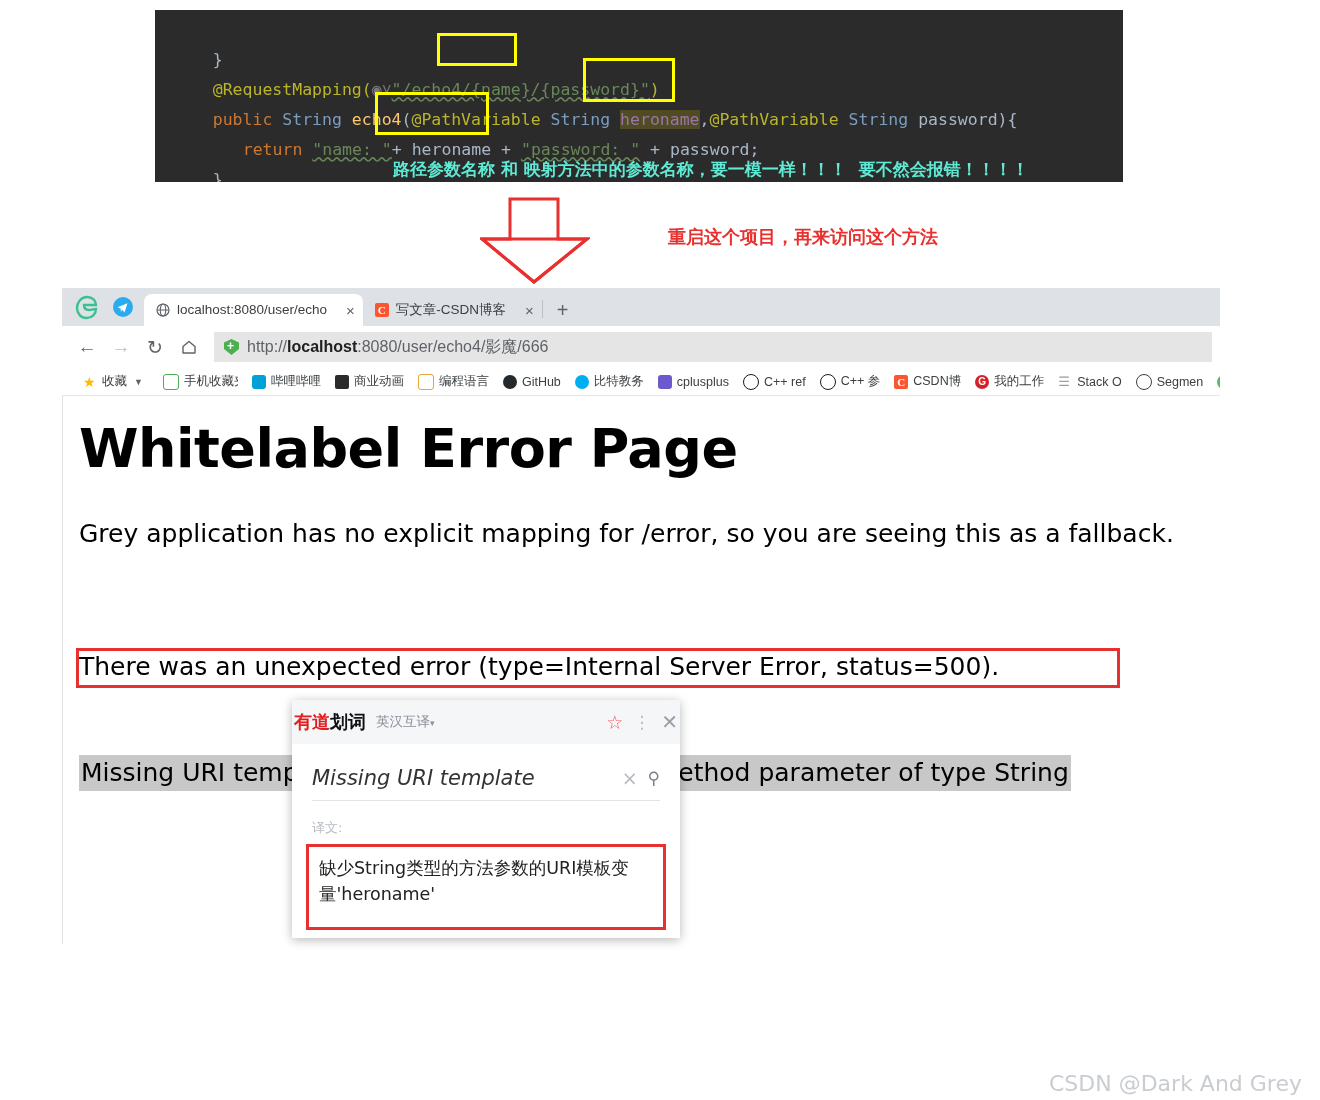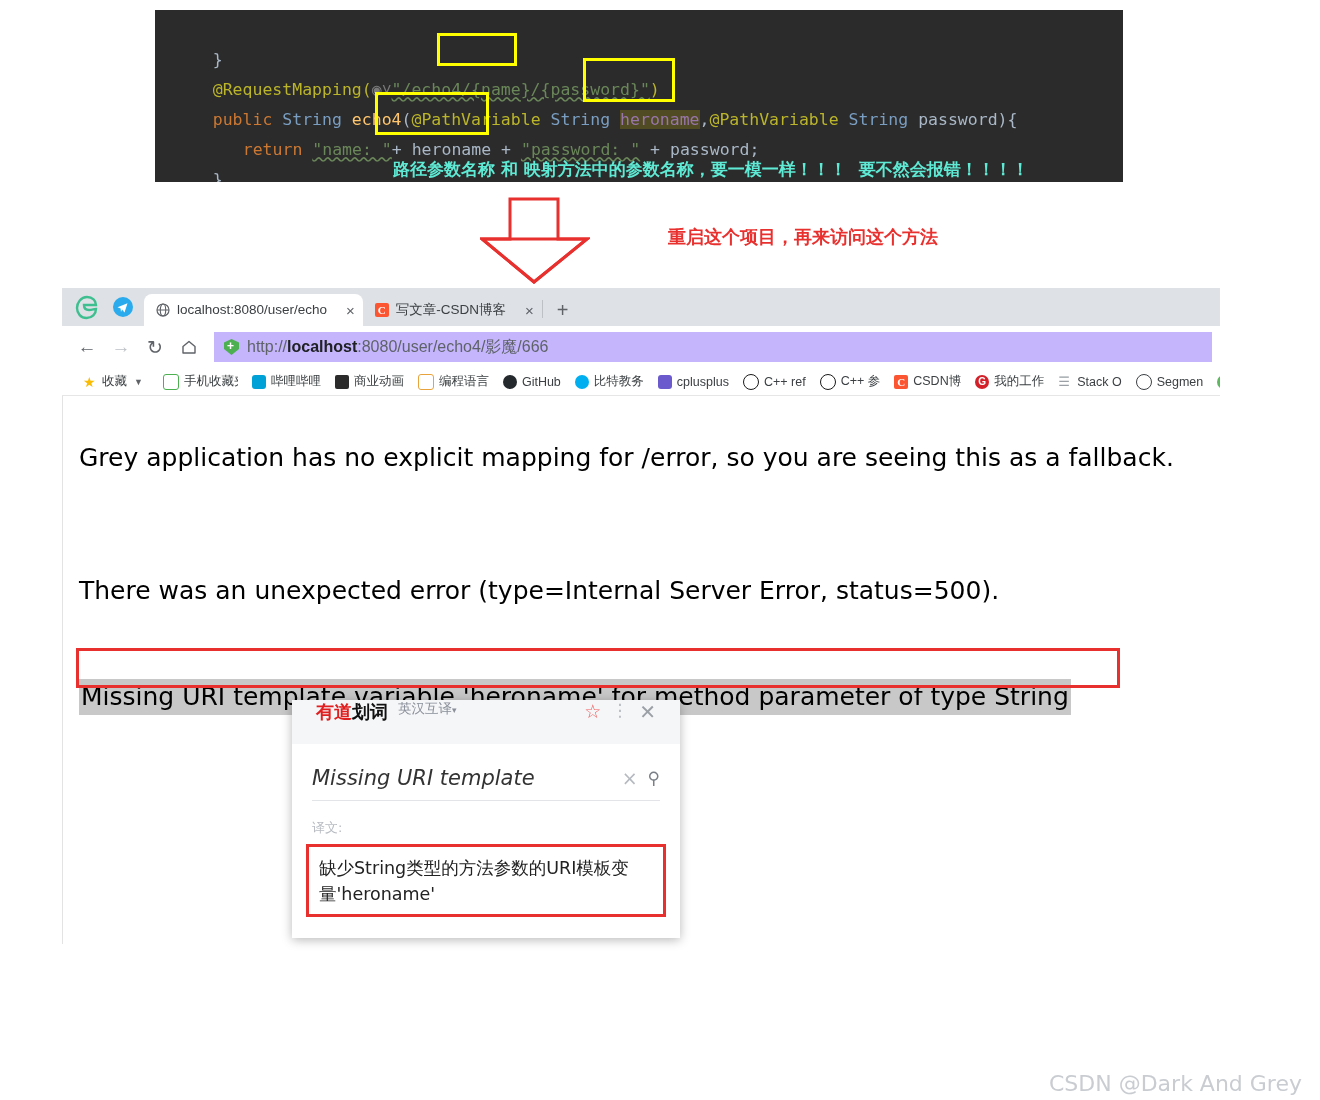--- a/index.html
+++ b/index.html
@@ -68,21 +68,21 @@
   .tab.t2 .title{ max-width:170px; }
   .tab-x{ font-size:15px; color:#5f6368; margin-left:12px; cursor:pointer;}
   .newtab{ font-size:20px; color:#5f6368; padding:0 12px 4px 14px; align-self:flex-end;}
   .tabsep{ width:1px;height:18px;background:#bdc1c6;align-self:flex-end;margin-bottom:8px;}
 
   #toolbar{ height:42px; background:#fff; display:flex; align-items:center; padding:0 8px; }
   .navbtn{ width:34px;height:34px;display:flex;align-items:center;justify-content:center;
            color:#5f6368;font-size:19px; }
   .navbtn.dim{ color:#bdc1c6; }
   #omnibox{
-    flex:1; height:30px; margin-left:8px; background:#c4b5fd;
+    flex:1; height:30px; margin-left:8px; background:#e5e5e5;
     display:flex; align-items:center; gap:8px; padding-left:10px;
     font-size:16px; color:#5f6368;
   }
   .shield{
     width:15px;height:16px;background:#4caf50;
     clip-path:polygon(50% 0,100% 22%,100% 62%,50% 100%,0 62%,0 22%);
     position:relative;flex:none;
   }
   .shield:after{content:"+";position:absolute;color:#fff;font-size:12px;font-weight:bold;
     left:3px;top:-1px;line-height:16px;}
@@ -123,40 +123,40 @@
     position:absolute; border:3px solid #e8312f; box-sizing:border-box;
     left:76px; top:648px; width:1044px; height:40px;
   }
 
   
   #youdao{
     position:absolute; left:292px; top:700px; width:388px; height:238px;
     background:#fff; box-shadow:0 2px 10px rgba(0,0,0,.28);
     font-family:"DejaVu Sans","Liberation Sans",sans-serif;
   }
-  #yd-head{ height:44px; background:#f5f6f8; display:flex; 
-            padding:0 24px; gap:10px; }
+  #yd-head{ height:44px; background:#f5f6f8; display:flex; align-items:center;
+            padding:0 2px; gap:10px; }
   #yd-logo{ font-size:18px; font-weight:bold; color:#111; letter-spacing:0px;}
   #yd-logo .red{ color:#e02020; }
   #yd-mode{ font-size:13.5px;color:#8a8f99; }
   #yd-mode .car{ font-size:9px; }
   .yd-spacer{ flex:1; }
   #yd-pin{ color:#f05a5a; font-size:19px; }
   #yd-more{ color:#b5b9c0; font-size:17px; letter-spacing:1px;}
   #yd-close{ color:#9aa0a6; font-size:20px; }
   #yd-query-row{
     display:flex; align-items:center; margin:22px 20px 0 20px;
     border-bottom:1px solid #e2e4e8; padding-bottom:10px;font-style:italic;
   }
   #yd-query{ font-size:21px; color:#333; flex:1; }
   #yd-clear{ color:#b5b9c0; font-size:19px; padding:0 10px;}
   #yd-search{ color:#7a7f87; font-size:17px; }
   #yd-label{ margin:18px 0 7px 20px; font-size:13px; color:#b8bcc2; }
   #yd-trans{
-    margin:4px 14px 0 14px; border:3px solid #e8312f; padding:8px 8px 6px 10px;
+    margin:4px 14px 0 14px; border:3px solid #e8312f; padding:8px 8px 19px 10px;
     font-size:17.5px; color:#222; line-height:1.5;
   }
 
   
   #watermark{
     position:absolute; right:18px; bottom:4px;
     color:#c9ccd1; font-size:22px;
     font-family:"DejaVu Sans","Liberation Sans",sans-serif;
     text-align:center;
   }
@@ -306,20 +306,21 @@
       <span class="lbl">Segmen</span>
     </div>
     <div class="bm">
       <span class="bmico" style="background:#5fb85f;border-radius:50%;"></span>
 
     </div>
   </div>
 
   <div id="viewport">
     <div id="pagebody">
+      <h1 id="err-title">Whitelabel Error Page</h1>
       <p class="err-p">Grey application has no explicit mapping for /error, so you are seeing this as a fallback.</p>
 
       <div id="err-block">
         <div class="trace-line">There was an unexpected error (type=Internal Server Error, status=500).</div>
         <div class="trace-line"><span class="sel-line">Missing URI template variable 'heroname' for method parameter of type String</span></div>
         
         
         
         
         

